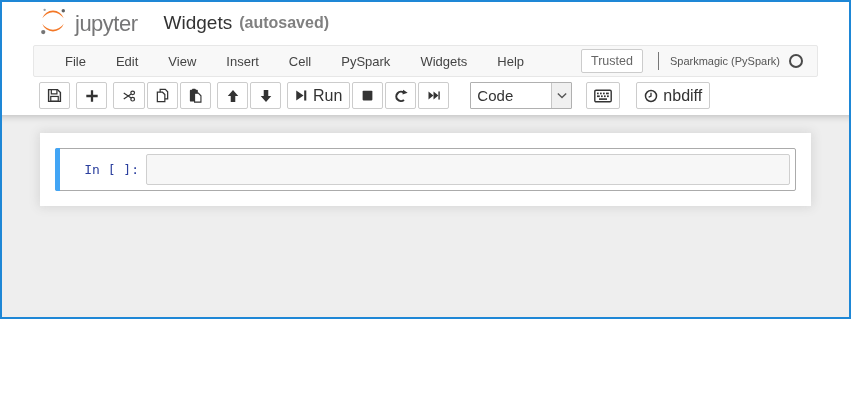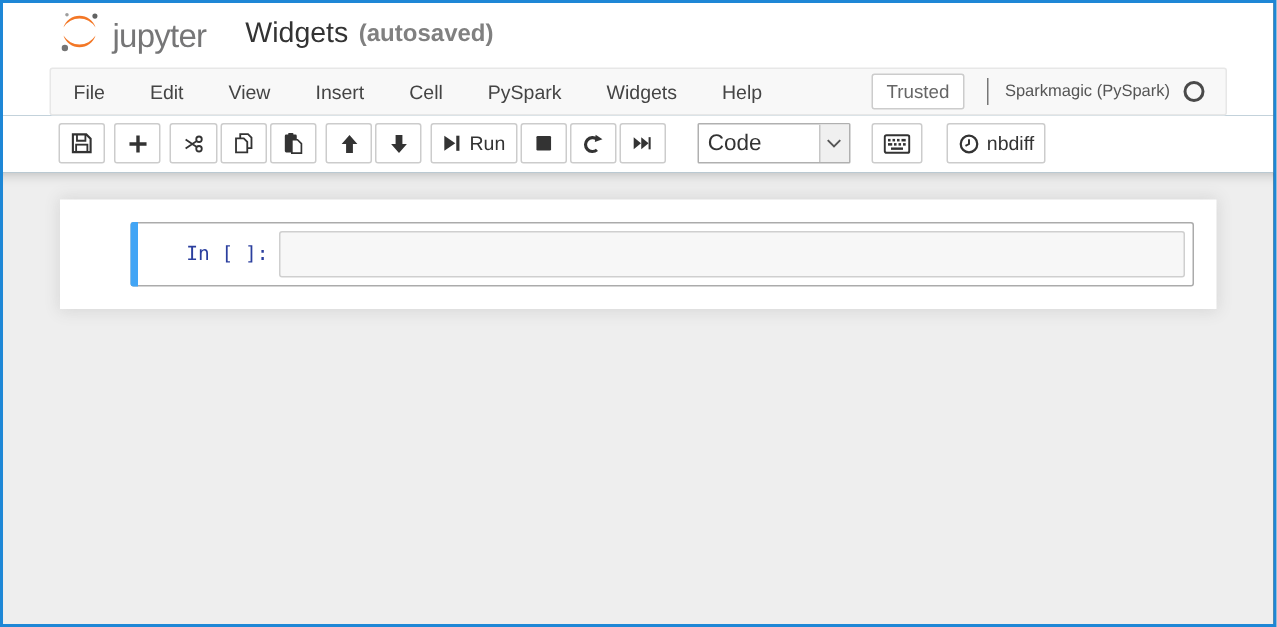--- a/index.html
+++ b/index.html
@@ -1,22 +1,22 @@
 <!DOCTYPE html>
 <html><head>
 <meta charset="utf-8">
 <style>
   * { margin:0; padding:0; box-sizing:border-box; }
   html,body { background:#fff; }
   body { font-family:"Liberation Sans","DejaVu Sans",sans-serif; }
 
   .frame {
-    width:851px; height:418px;
+    width:851px; height:319px;
     border:2px solid #1e87d6;
-    background:#0c4a6e;
+    background:#bef264;
     overflow:hidden;
     position:relative;
   }
 
   
   .header {
     height:42px;
     display:flex; align-items:center;
     padding-left:36px;
     background:#fff;
@@ -34,21 +34,21 @@
   }
 
   
   .menubar-row { padding:1px 31px 0 31px; background:#fff; }
   .menubar {
     height:32px;
     background:#f8f8f8;
     border:1px solid #e7e7e7;
     border-radius:2px;
     display:flex; align-items:center;
-    padding:0 14px 0 0;
+    padding:0 14px 0 16px;
     font-size:13px; color:#444;
   }
   .menu-item {
     padding:8px 15px; cursor:pointer; color:#444;
   }
   .spacer { flex:1; }
   .trusted-btn {
     font-size:12.5px; color:#666;
     border:1px solid #ccc; border-radius:2px;
     background:#fff;
@@ -72,21 +72,21 @@
     display:flex; align-items:center;
   }
   .btn-group { display:flex; margin-right:6px; gap:2px; }
   .tbtn {
     height:27px; min-width:31px;
     background:#fff;
     border:1px solid #ccc; border-radius:2px;
     display:inline-flex; align-items:center; justify-content:center;
     gap:5px;
     padding:0 7px;
-    font-size:13px; color:#333;
+    font-size:16px; color:#333;
     cursor:pointer;
   }
   .tbtn svg { display:block; }
 
   .cell-type-select {
     height:27px; width:102px;
     border:1px solid #b0b0b0; border-radius:1px;
     background:#fff;
     display:flex; align-items:stretch;
     margin-left:15px; margin-right:14px;
@@ -116,24 +116,23 @@
     margin-left:38px;
     background:#fff;
     box-shadow:0 0 10px 1px rgba(87,87,87,0.16);
     padding:15px;
   }
   .cell {
     position:relative;
     border:1px solid #ababab;
     border-radius:2px;
     background:#fff;
-    padding:5px 5px 5px 8px;
+    padding:5px 5px 5px 0;
     display:flex; align-items:center;
     cursor:pointer;
-    margin-left:32px;
   }
   .cell-selected-bar {
     position:absolute; top:-1px; left:-1px; bottom:-1px;
     width:5px;
     border-top-left-radius:2px; border-bottom-left-radius:2px;
   }
   .input-prompt {
     width:90px;
     font-family:"DejaVu Sans Mono","Liberation Mono",monospace;
     font-size:13px;

